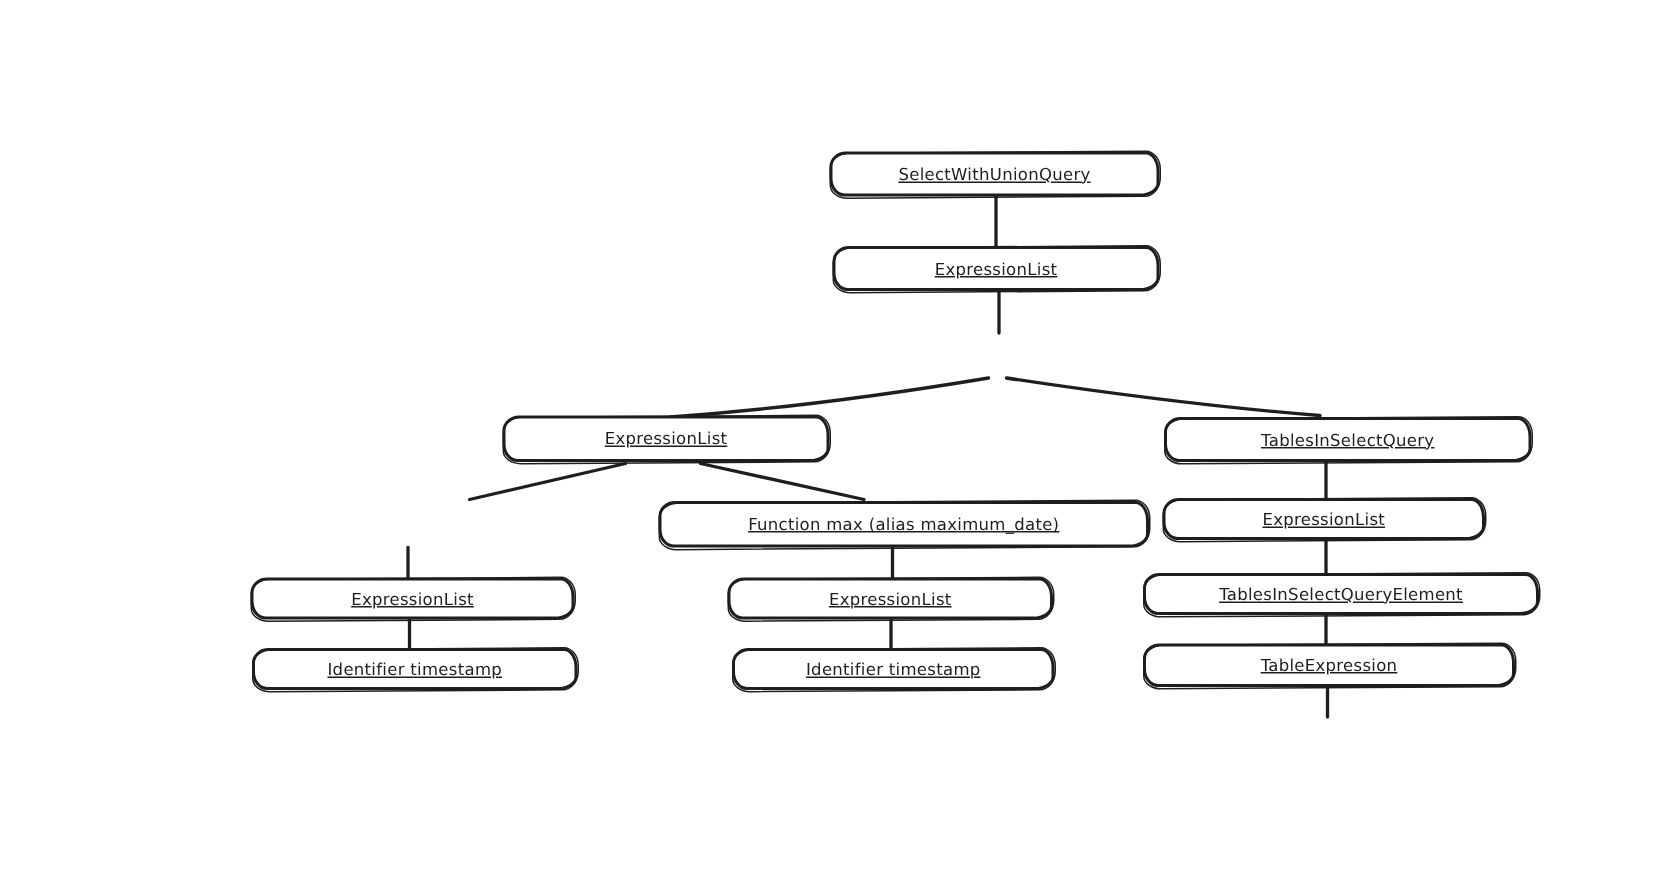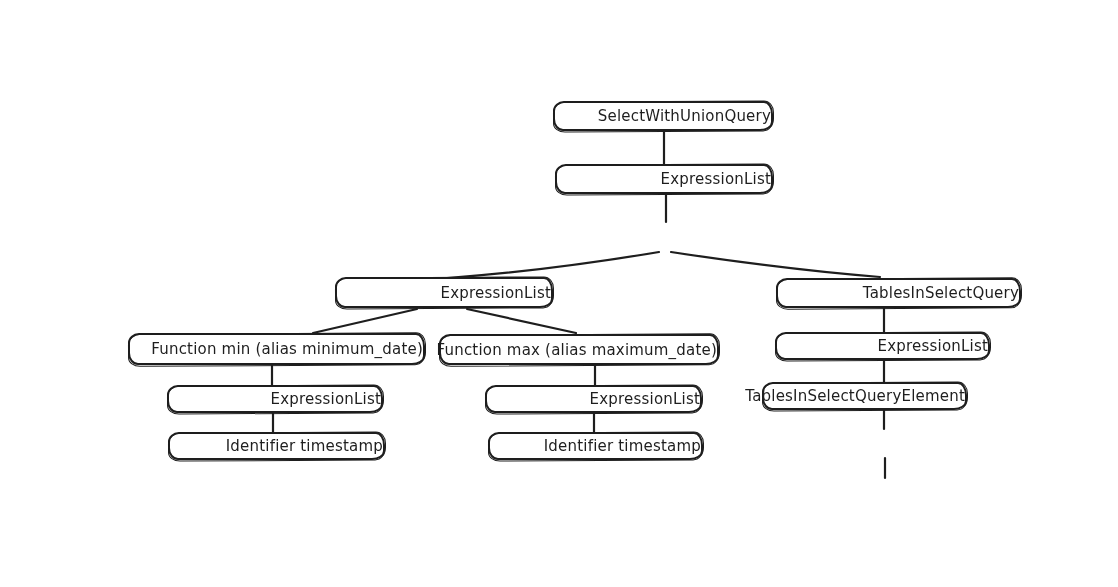--- a/index.html
+++ b/index.html
@@ -29,26 +29,27 @@
     stroke-linecap: round;
   }
   .node {
     position: absolute;
     box-sizing: border-box;
     background: #ffffff;
     border: 2px solid #1e1e1e;
     border-radius: 11px 9px 13px 10px / 10px 13px 9px 12px;
     display: flex;
     align-items: center;
-    justify-content: flex-end;
+    justify-content: center;
     color: #1e1e1e;
-    font-size: 15px;
+    font-size: 11px;
     letter-spacing: 0.2px;
     white-space: nowrap;
     z-index: 2;
+    text-decoration: underline;
   }
   
   .node::after {
     content: "";
     position: absolute;
     inset: -2.5px;
     border: 1.5px solid #1e1e1e;
     border-radius: 13px 10px 11px 12px / 11px 12px 13px 9px;
     transform: rotate(-0.35deg);
     pointer-events: none;
@@ -83,51 +84,51 @@
 
   <div class="node" style="left:555px; top:164px; width:218px; height:30px">
     <span>ExpressionList</span>
   </div>
 
 
   <div class="node" style="left:335px; top:277px; width:218px; height:31px">
     <span>ExpressionList</span>
   </div>
 
-  <div class="node" style="left:128px; top:333px; width:297px; height:32px">
-    <span>Function min (alias minimum_date)</span>
-  </div>
 
   <div class="node" style="left:167px; top:385px; width:216px; height:28px">
     <span>ExpressionList</span>
   </div>
 
   <div class="node" style="left:168px; top:432px; width:217px; height:28px">
     <span>Identifier timestamp</span>
   </div>
 
-  <div class="node" style="left:439px; top:334px; width:280px; height:31px">
+  <div class="node" style="left:439px; top:334px; width:327px; height:31px">
     <span>Function max (alias maximum_date)</span>
   </div>
 
   <div class="node" style="left:485px; top:385px; width:217px; height:28px">
     <span>ExpressionList</span>
   </div>
 
   <div class="node" style="left:488px; top:432px; width:215px; height:28px">
     <span>Identifier timestamp</span>
   </div>
 
   <div class="node" style="left:776px; top:278px; width:245px; height:30px">
     <span>TablesInSelectQuery</span>
   </div>
 
   <div class="node" style="left:775px; top:332px; width:215px; height:28px">
     <span>ExpressionList</span>
   </div>
 
-  <div class="node" style="left:762px; top:382px; width:205px; height:28px">
+  <div class="node" style="left:762px; top:382px; width:264px; height:28px">
     <span>TablesInSelectQueryElement</span>
   </div>
 
+  <div class="node" style="left:762px; top:429px; width:248px; height:29px">
+    <span>TableExpression</span>
+  </div>
 
 
 </div>
 
 </body></html>

